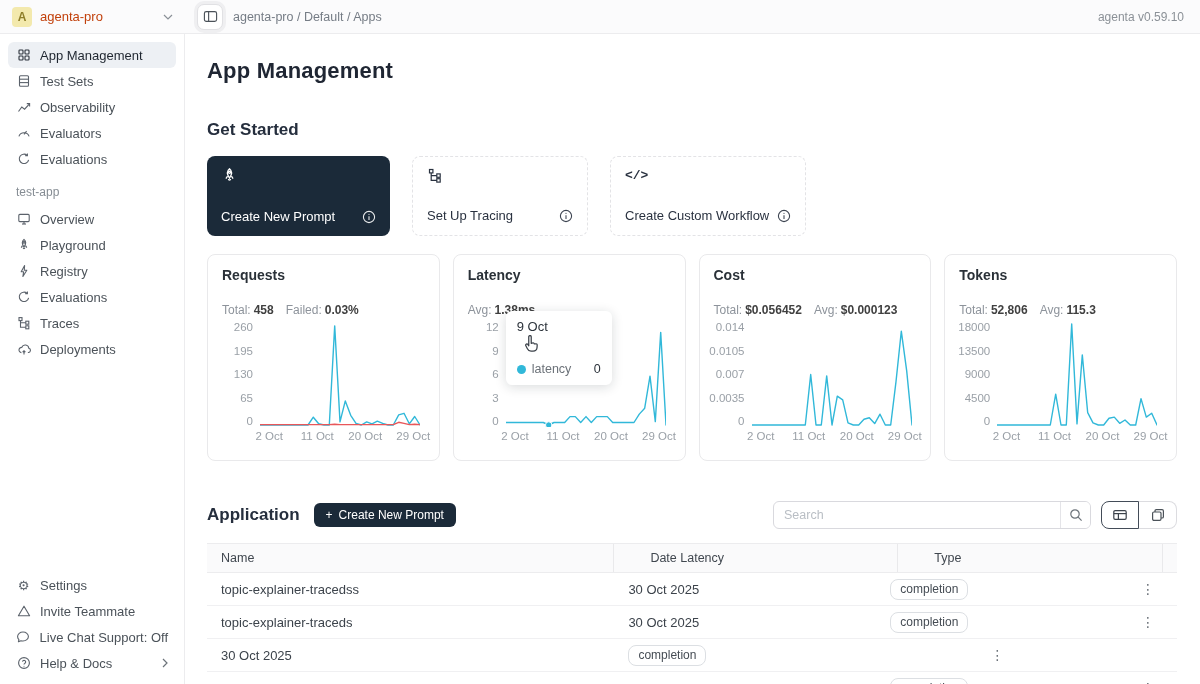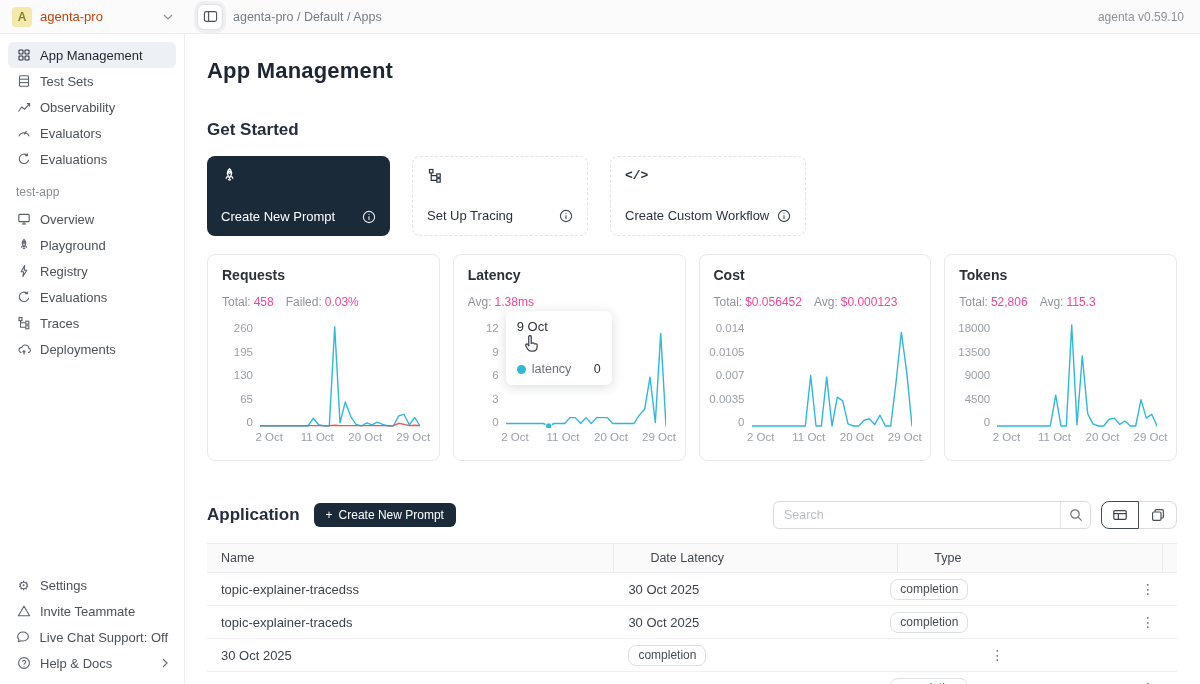--- a/index.html
+++ b/index.html
@@ -48,24 +48,24 @@
   .start-card.c2 { width:176px; }
   .start-card.c3 { width:196px; }
   .start-row { display:flex; align-items:center; font-size:13px; font-weight:500; }
   .start-row .info { margin-left:auto; opacity:.9; }
   .code-glyph { font-family:"Liberation Mono","DejaVu Sans Mono",monospace; font-size:13px; font-weight:700; }
 
   
   .chart-cards { display:flex; gap:13px; margin-top:18px; }
   .chart-card { width:233px; height:207px; background:#fff; border:1px solid #e9e9eb; border-radius:8px;
     padding:12px 12px 10px 14px; position:relative; }
-  .chart-title { font-size:14px; font-weight:700; color:#2a3138; margin-bottom:12px; }
+  .chart-title { font-size:14px; font-weight:700; color:#2a3138; margin-bottom:20px; }
   .chart-stats { display:flex; gap:12px; font-size:12px; color:#8d939b; }
-  .chart-stats b { color:#ec4899; margin-left:3px; font-weight:400; }
-  .chart-plot { display:flex; margin-top:13px; }
+  .chart-stats b { color:#404040; margin-left:3px; font-weight:700; }
+  .chart-plot { display:flex; margin-top:4px; }
   .yticks { width:38px; height:106px; display:flex; flex-direction:column; justify-content:space-between;
     align-items:flex-end; padding-right:7px; font-size:11.5px; color:#9aa0a7; }
   .chart-svg { width:160px; height:106px; }
   .xticks { position:relative; height:15px; margin:3px 0 0 42px; width:160px; font-size:11.5px; color:#9aa0a7; }
   .xticks span { position:absolute; transform:translateX(-50%); white-space:nowrap; }
 
   
   .chart-tooltip { position:absolute; left:52px; top:56px; width:106px; background:#fff; border-radius:6px;
     box-shadow:0 2px 12px rgba(20,30,40,.16); padding:8px 11px 9px; z-index:3; }
   .tt-title { font-size:13px; color:#2c333b; }

